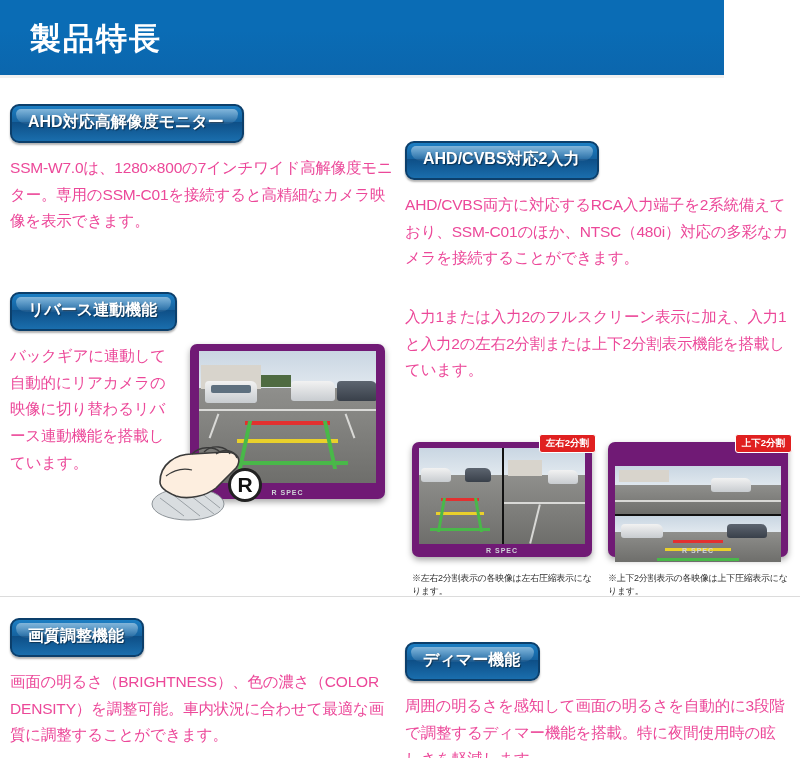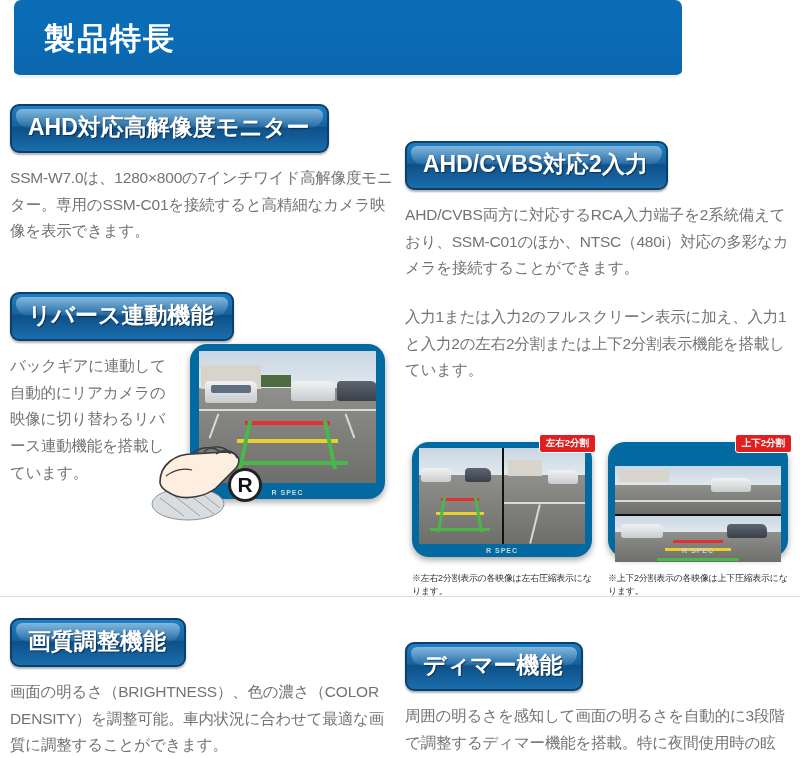--- a/index.html
+++ b/index.html
@@ -12,25 +12,24 @@
   }
   .page {
     position: relative;
     width: 800px; height: 758px;
     background: #ffffff;
   }
 
   
   .header {
     position: absolute;
-    left: 14px; top: 0;
-    width: 668px; height: 78px;
+    left: 0; top: 0;
+    width: 724px; height: 78px;
     background: linear-gradient(to bottom, #0a6cb5 0%, #0a6cb5 40%, #0b66ad 100%);
     border-bottom: 3px solid #f0f0f0;
-    border-radius: 7px;
   }
   .header-title {
     position: absolute;
     left: 30px; top: 18px;
     color: #ffffff;
     font-size: 31px;
     font-weight: bold;
     letter-spacing: 2px;
   }
 
@@ -54,33 +53,33 @@
     position: absolute;
     left: 4px; right: 4px; top: 3px; height: 42%;
     border-radius: 7px 7px 14px 14px;
     background: linear-gradient(to bottom, rgba(255,255,255,0.45), rgba(255,255,255,0.05));
     pointer-events: none;
   }
   .plate-text {
     position: relative;
     z-index: 2;
     color: #ffffff;
-    font-size: 23px;
+    font-size: 16px;
     font-weight: bold;
     letter-spacing: 0px;
     white-space: nowrap;
     text-shadow: 1px 1px 1px rgba(0,0,0,0.45);
   }
   .plate-small .plate-text { font-size: 21px; }
 
   .body-text {
     margin-top: 12px;
     font-size: 15.5px;
     line-height: 1.72;
-    color: #737373;
+    color: #ec4899;
     letter-spacing: -0.2px;
   }
   .sky      { position:absolute; left:0; top:0; width:100%; height:30%;
               background: linear-gradient(to bottom,#c9d6e2,#e3eaf0); }
   .ground   { position:absolute; left:0; bottom:0; width:100%; height:72%;
               background: linear-gradient(to bottom,#8f8f8c,#6e6e6b); }
   .lot-line { position:absolute; background:#e9e9e6; opacity:.85; }
   .car      { position:absolute; border-radius:4px 6px 3px 3px;
               background: linear-gradient(to bottom,#f2f2f2,#c8ccd0); }
   .car.dark { background: linear-gradient(to bottom,#5d6570,#39404a); }
@@ -90,22 +89,22 @@
 
   
   .guide { position:absolute; }
   .guide-red    { background:#e33030; }
   .guide-yellow { background:#e9d02b; }
   .guide-green  { background:#49b849; }
 
   
   .monitor {
     position: absolute;
-    background: #0369a1;
-    border-radius: 17px;
+    background: #701a75;
+    border-radius: 7px;
     box-shadow: 0 3px 6px rgba(0,0,0,0.35);
     padding: 7px 9px 16px 9px;
   }
   .monitor .screen { position: relative; width:100%; height:100%; overflow:hidden; background:#7a858c; }
   .monitor-logo {
     position:absolute; bottom:3px; left:50%; transform:translateX(-50%);
     color:#cfd4d8; font-size:7px; letter-spacing:1px; font-weight:bold;
   }
 
   

